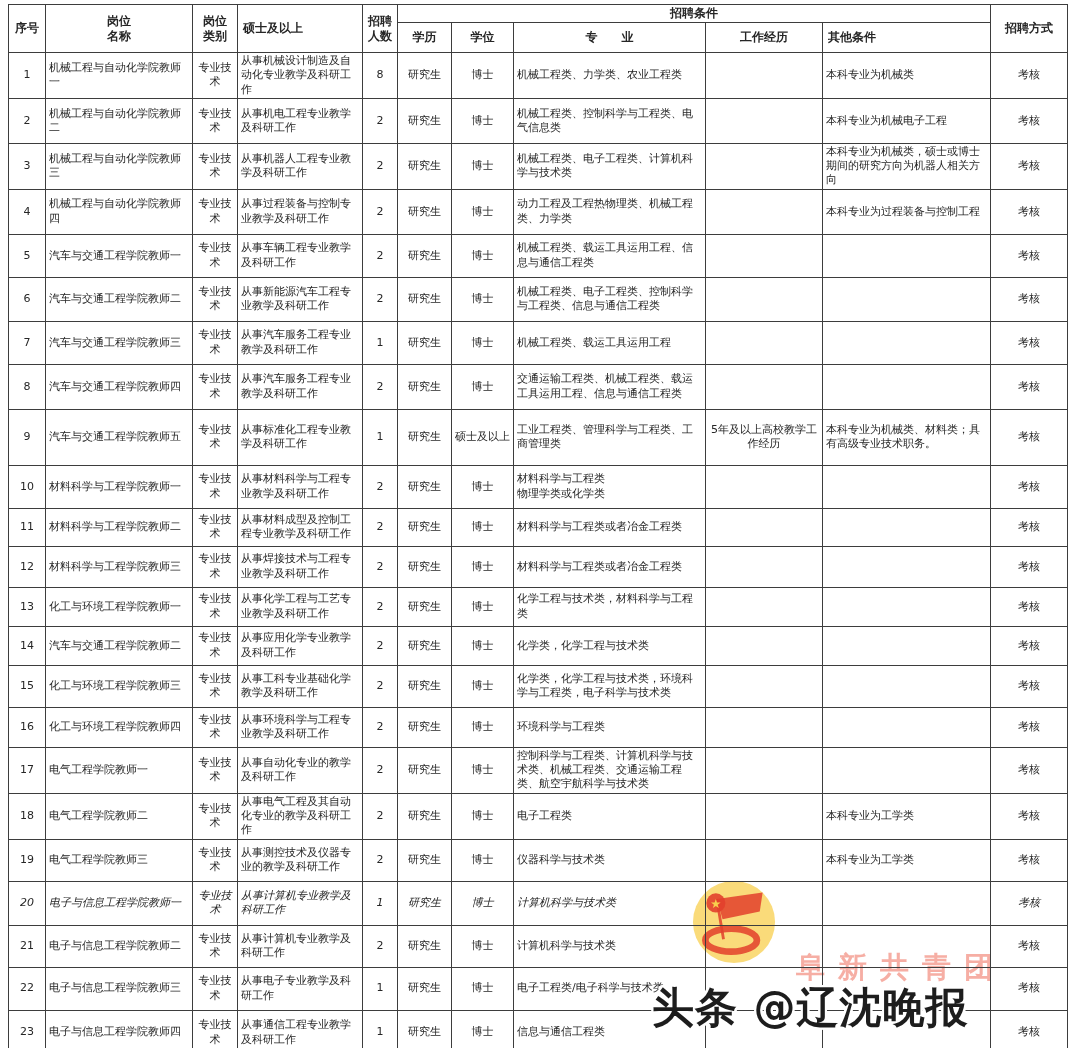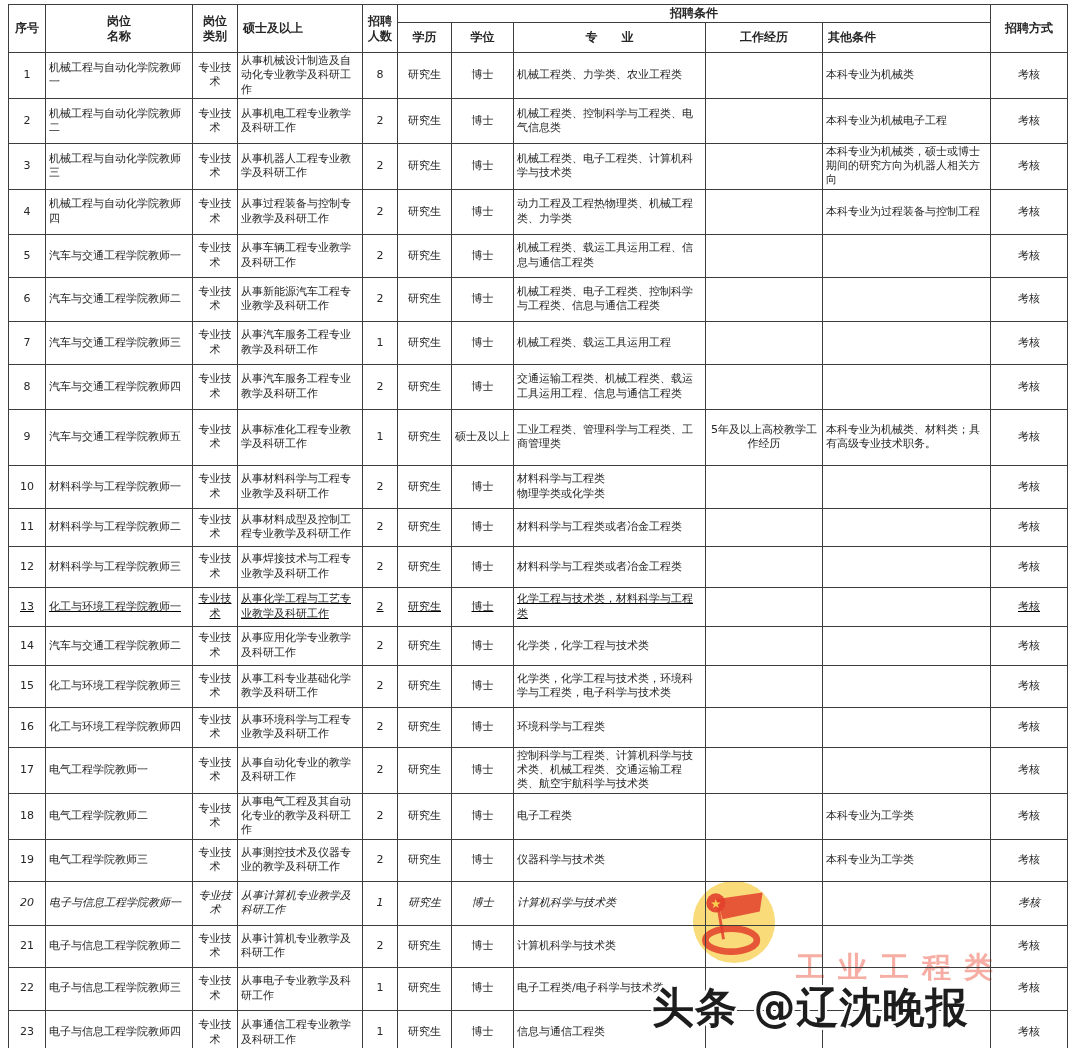--- a/index.html
+++ b/index.html
@@ -41,21 +41,21 @@
 
   <div class="wm-under">
     <svg class="emblem" viewBox="0 0 88 88">
       <circle cx="44" cy="44" r="43" fill="#f8cf4d" opacity="0.75"></circle>
       <path d="M26 20 L74 13 L71 33 L32 41 Z" fill="#e2402c" opacity="0.85"></path>
       <path d="M26 20 L33 62" stroke="#e2402c" stroke-width="3" opacity="0.85"></path>
       <circle cx="25" cy="24" r="10" fill="#e2402c" opacity="0.9"></circle>
       <text x="25" y="29" font-size="13" fill="#f8cf4d" text-anchor="middle">★</text>
       <ellipse cx="41" cy="63" rx="27" ry="12" fill="none" stroke="#e2402c" stroke-width="7" opacity="0.85"></ellipse>
     </svg>
-    <div class="wm-org">工业工程类</div>
+    <div class="wm-org">阜新共青团</div>
   </div>
 
   <table class="grid">
     <colgroup>
       <col style="width:37px">
         <col style="width:147px">
         <col style="width:45px">
         <col style="width:125px">
       <col style="width:35px">
         <col style="width:54px">
@@ -237,21 +237,21 @@
           <td class="c">专业技术</td>
           <td class="l">从事焊接技术与工程专业教学及科研工作</td>
           <td class="c">2</td>
           <td class="c">研究生</td>
           <td class="c">博士</td>
           <td class="l major">材料科学与工程类或者冶金工程类</td>
           <td class="c"></td>
           <td class="l"></td>
           <td class="c">考核</td>
         </tr>
-        <tr style="height: 39px; text-decoration: underline;">
+        <tr style="height: 39px;">
           <td class="c">13</td>
           <td class="l">化工与环境工程学院教师一</td>
           <td class="c">专业技术</td>
           <td class="l">从事化学工程与工艺专业教学及科研工作</td>
           <td class="c">2</td>
           <td class="c">研究生</td>
           <td class="c">博士</td>
           <td class="l major">化学工程与技术类，材料科学与工程类</td>
           <td class="c"></td>
           <td class="l"></td>

